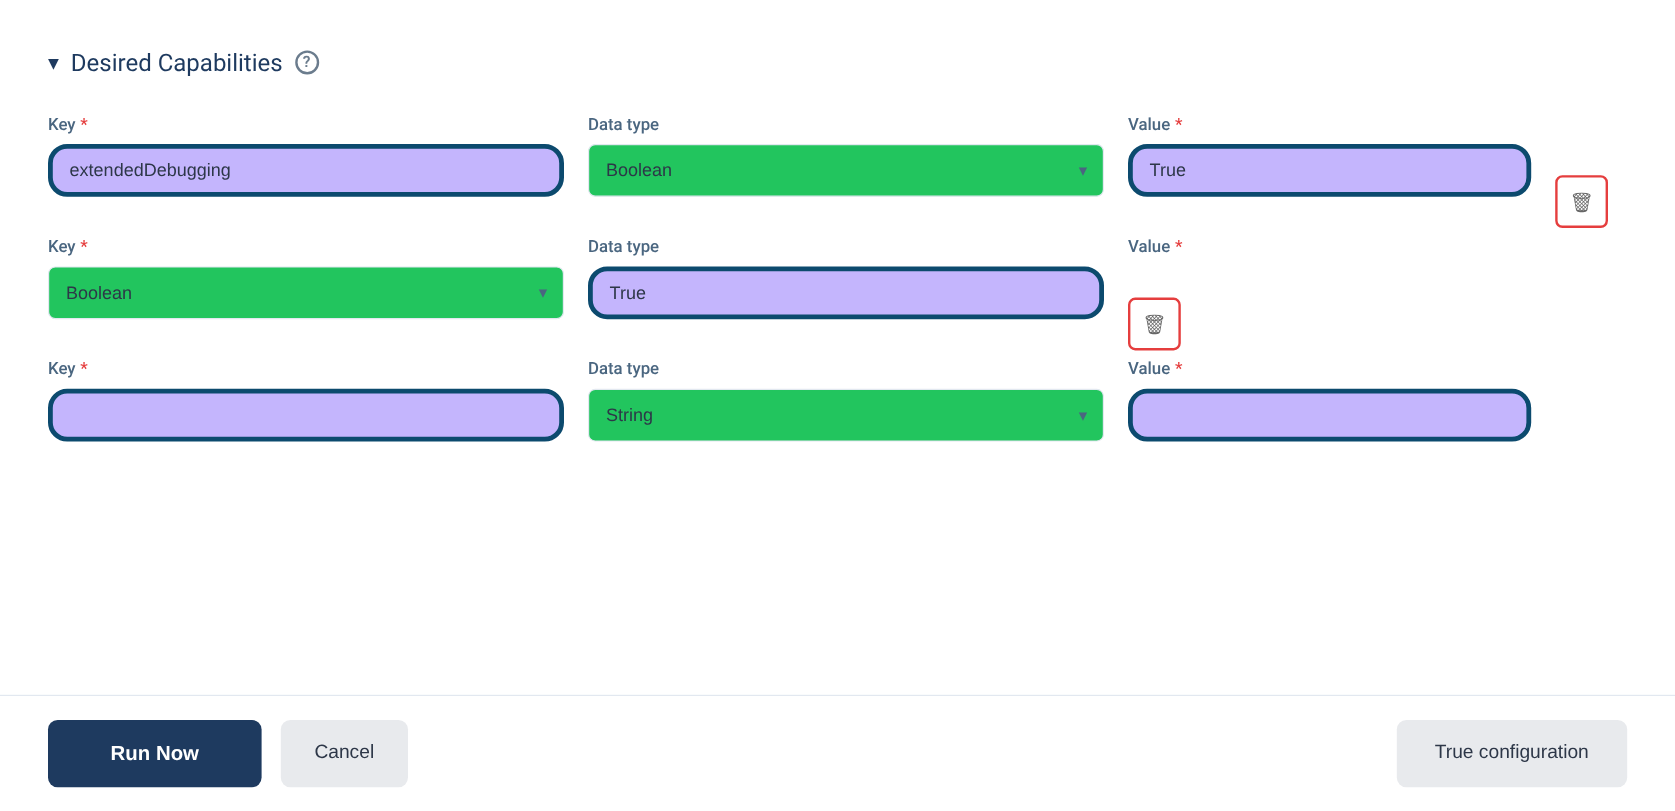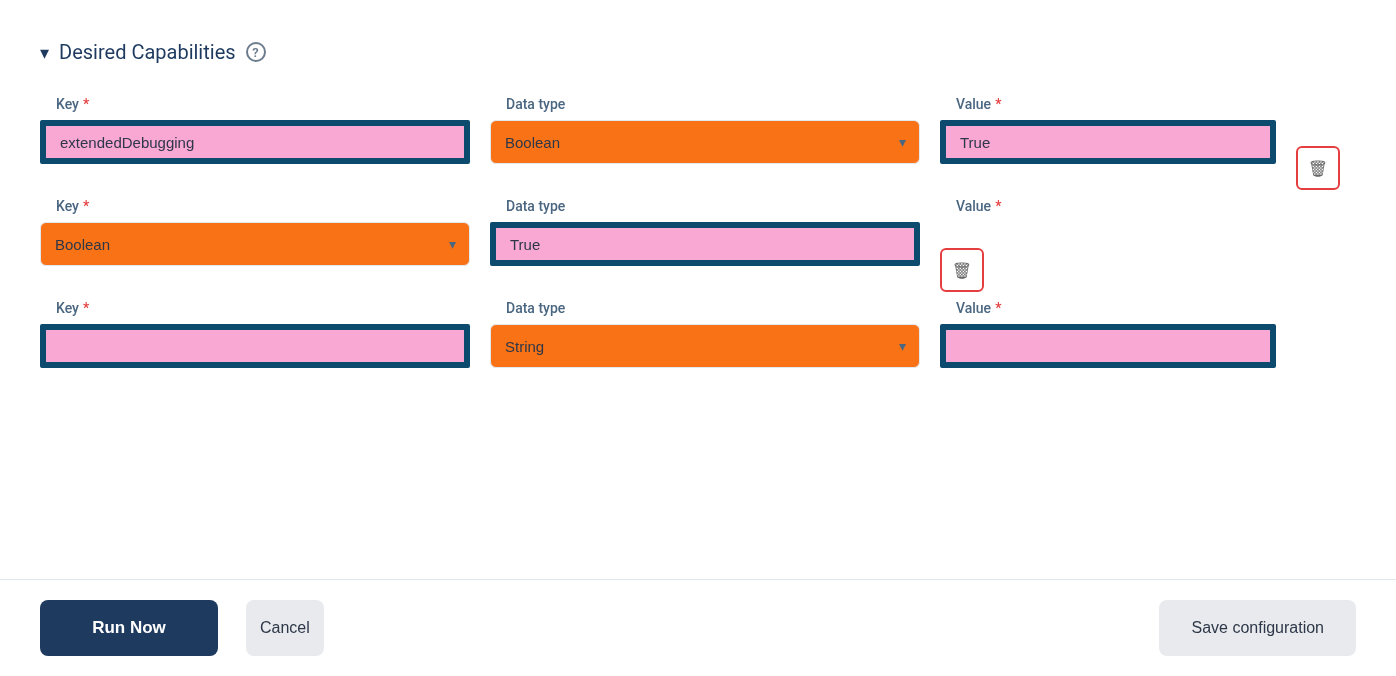--- a/index.html
+++ b/index.html
@@ -67,51 +67,50 @@
       gap: 0 20px;
       margin-bottom: 8px;
       align-items: start;
     }
 
     .field-label {
       font-size: 14px;
       color: #4a6680;
       margin-bottom: 8px;
       font-weight: 500;
-      margin-left: 16px;
     }
 
     .required-star {
       color: #e53e3e;
       margin-left: 4px;
     }
 
     .field-input {
       width: 100%;
       padding: 10px 14px;
-      border: 6px solid #0c4a6e;
-      border-radius: 2px;
-      background: #f9a8d4;
+      border: 4px solid #0c4a6e;
+      border-radius: 16px;
+      background: #c4b5fd;
       font-size: 15px;
       color: #2d3748;
       outline: none;
       height: 44px;
     }
 
     .field-select-wrapper {
       position: relative;
       width: 100%;
     }
 
     .field-select {
       width: 100%;
       padding: 10px 14px;
       border: 1px solid #e2e8f0;
       border-radius: 6px;
-      background: #f97316;
+      background: #22c55e;
       font-size: 15px;
       color: #2d3748;
       outline: none;
       appearance: none;
       cursor: pointer;
       height: 44px;
     }
 
     .select-arrow {
       position: absolute;
@@ -146,21 +145,21 @@
     .trash-icon {
       font-size: 16px;
       color: #666;
     }
 
     .footer-bar {
       border-top: 1px solid #e2e8f0;
       padding: 20px 40px;
       display: flex;
       align-items: center;
-      gap: 28px;
+      gap: 16px;
       background: #ffffff;
     }
 
     .btn-run-now {
       background: #1e3a5f;
       color: white;
       border: none;
       border-radius: 8px;
       padding: 14px 40px;
       font-size: 17px;
@@ -168,21 +167,21 @@
       cursor: pointer;
       min-width: 178px;
       height: 56px;
     }
 
     .btn-cancel {
       background: #e8eaed;
       color: #2d3748;
       border: none;
       border-radius: 8px;
-      padding: 14px 14px;
+      padding: 14px 28px;
       font-size: 16px;
       font-weight: 500;
       cursor: pointer;
       height: 56px;
     }
 
     .btn-save {
       margin-left: auto;
       background: #e8eaed;
       color: #2d3748;
@@ -312,14 +311,14 @@
       <input class="field-input" type="text" value="" style="">
       <div class="delete-btn-empty"></div>
     </div>
 
   </div>
 </div>
 
 <div class="footer-bar">
   <button class="btn-run-now">Run Now</button>
   <button class="btn-cancel">Cancel</button>
-  <button class="btn-save">Save configuration</button>
+  <button class="btn-save">True configuration</button>
 </div>
 
 </body></html>

